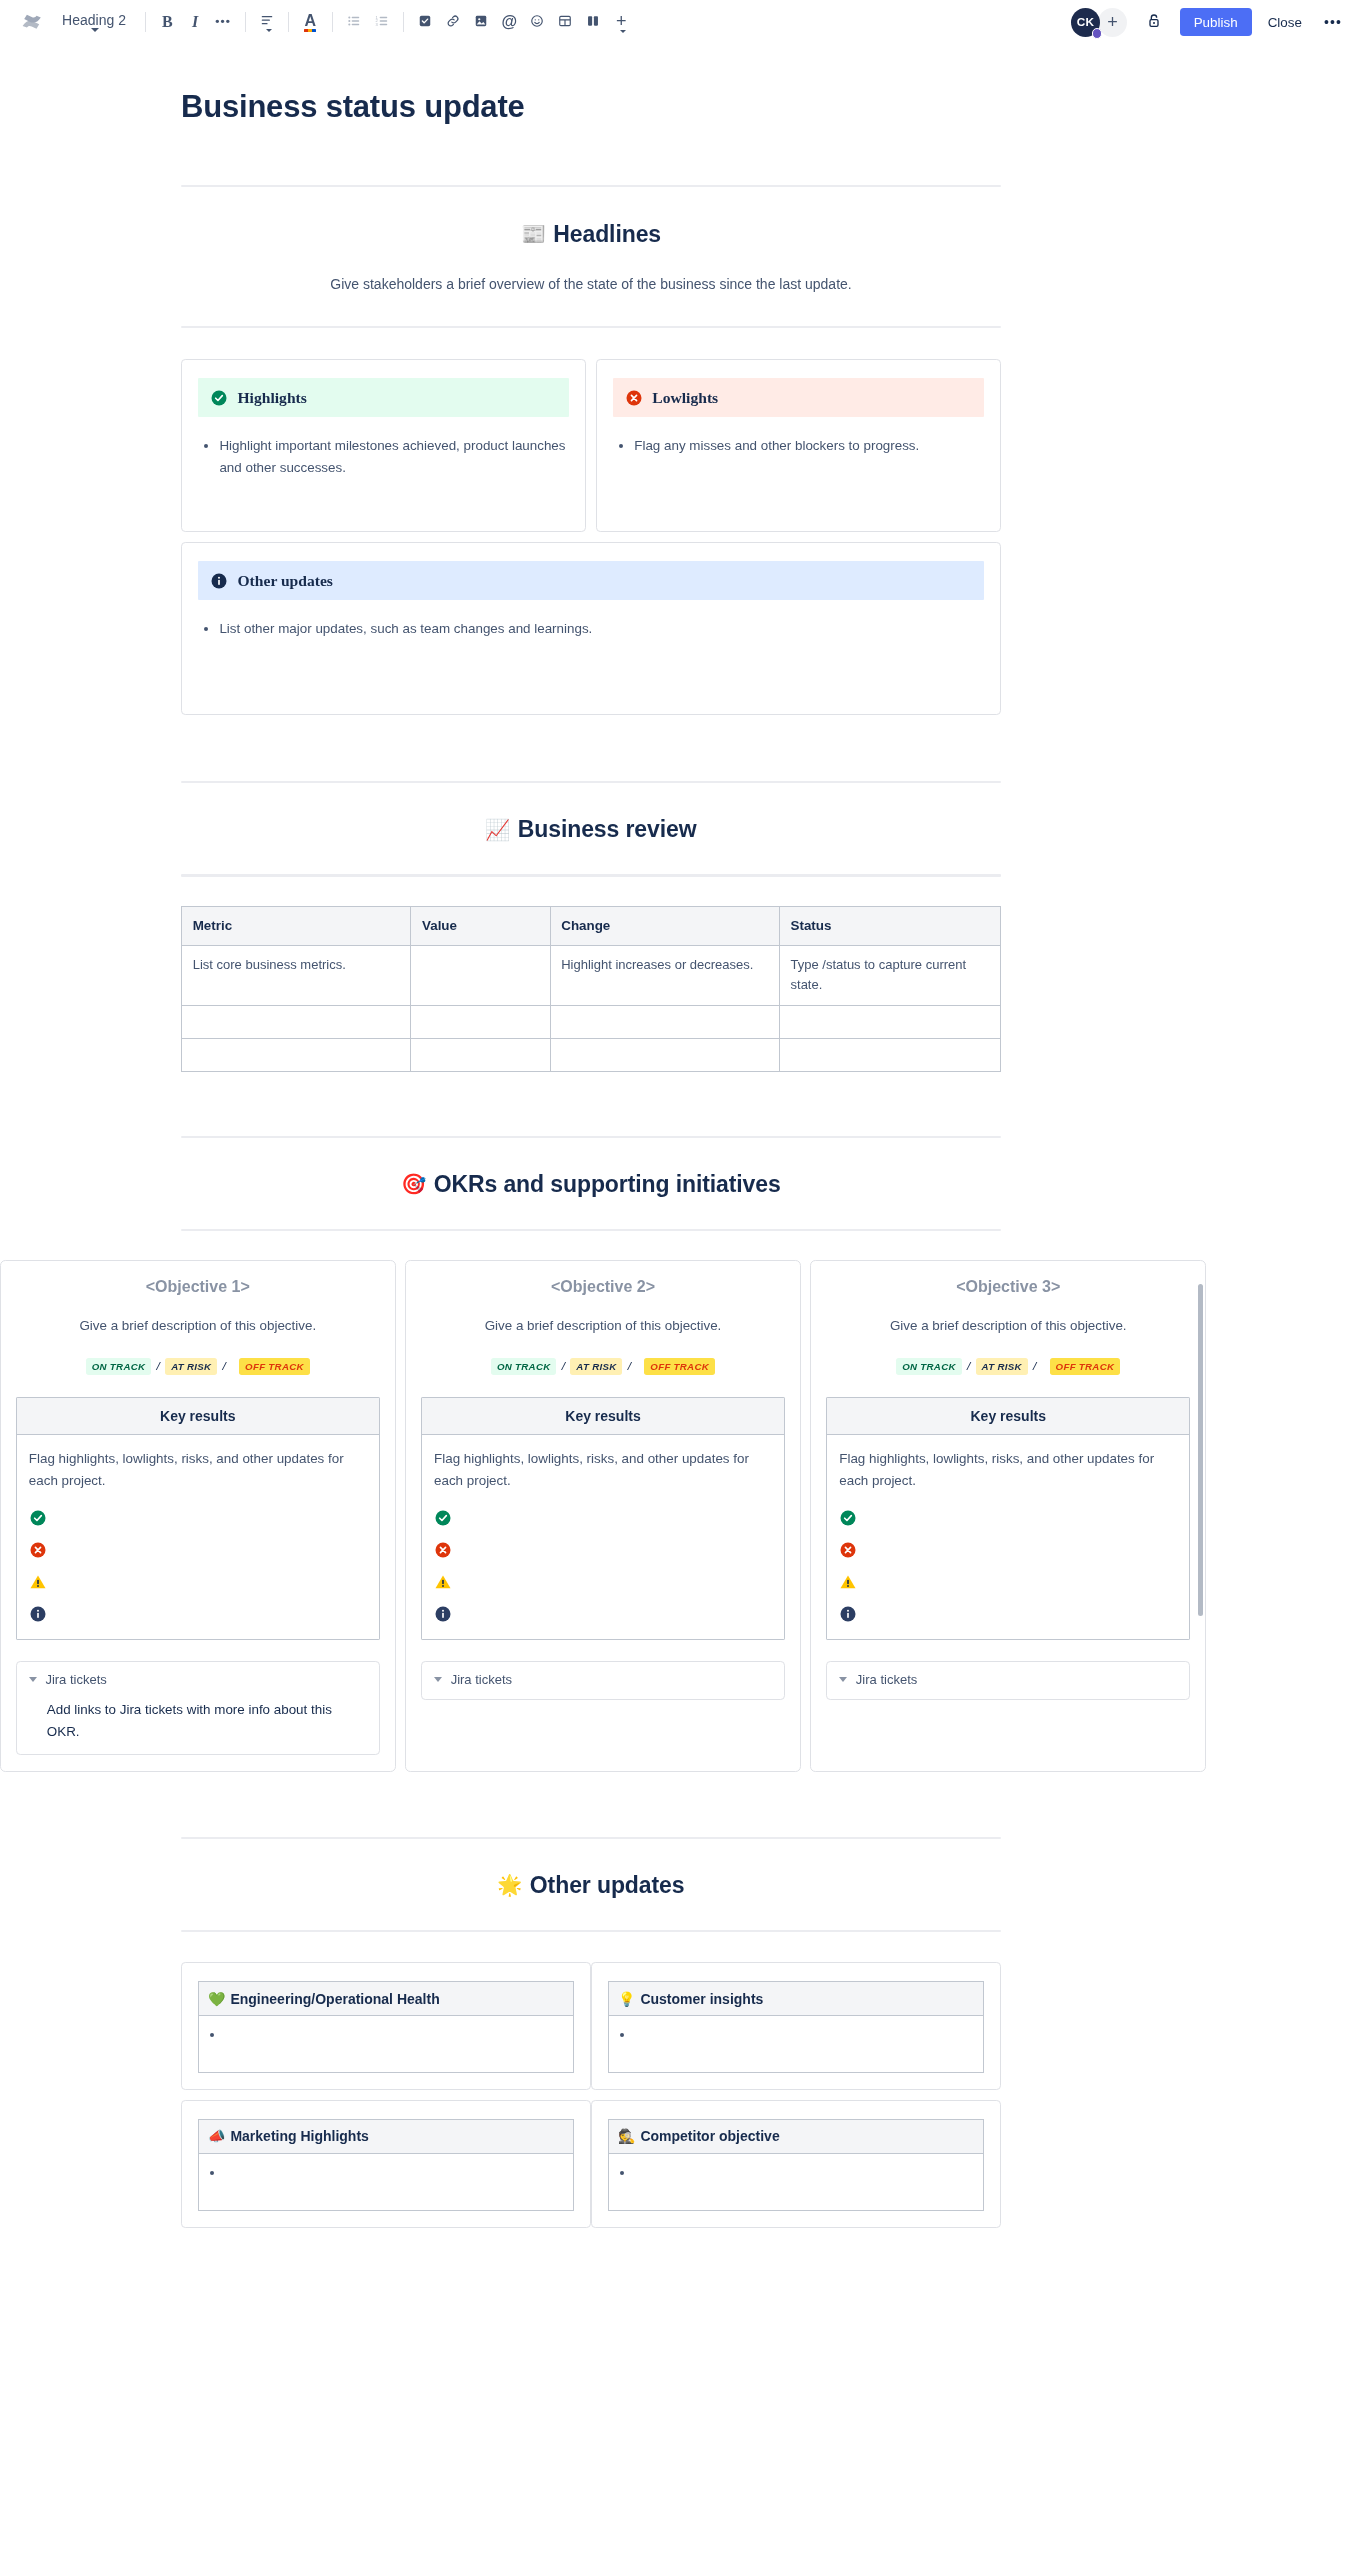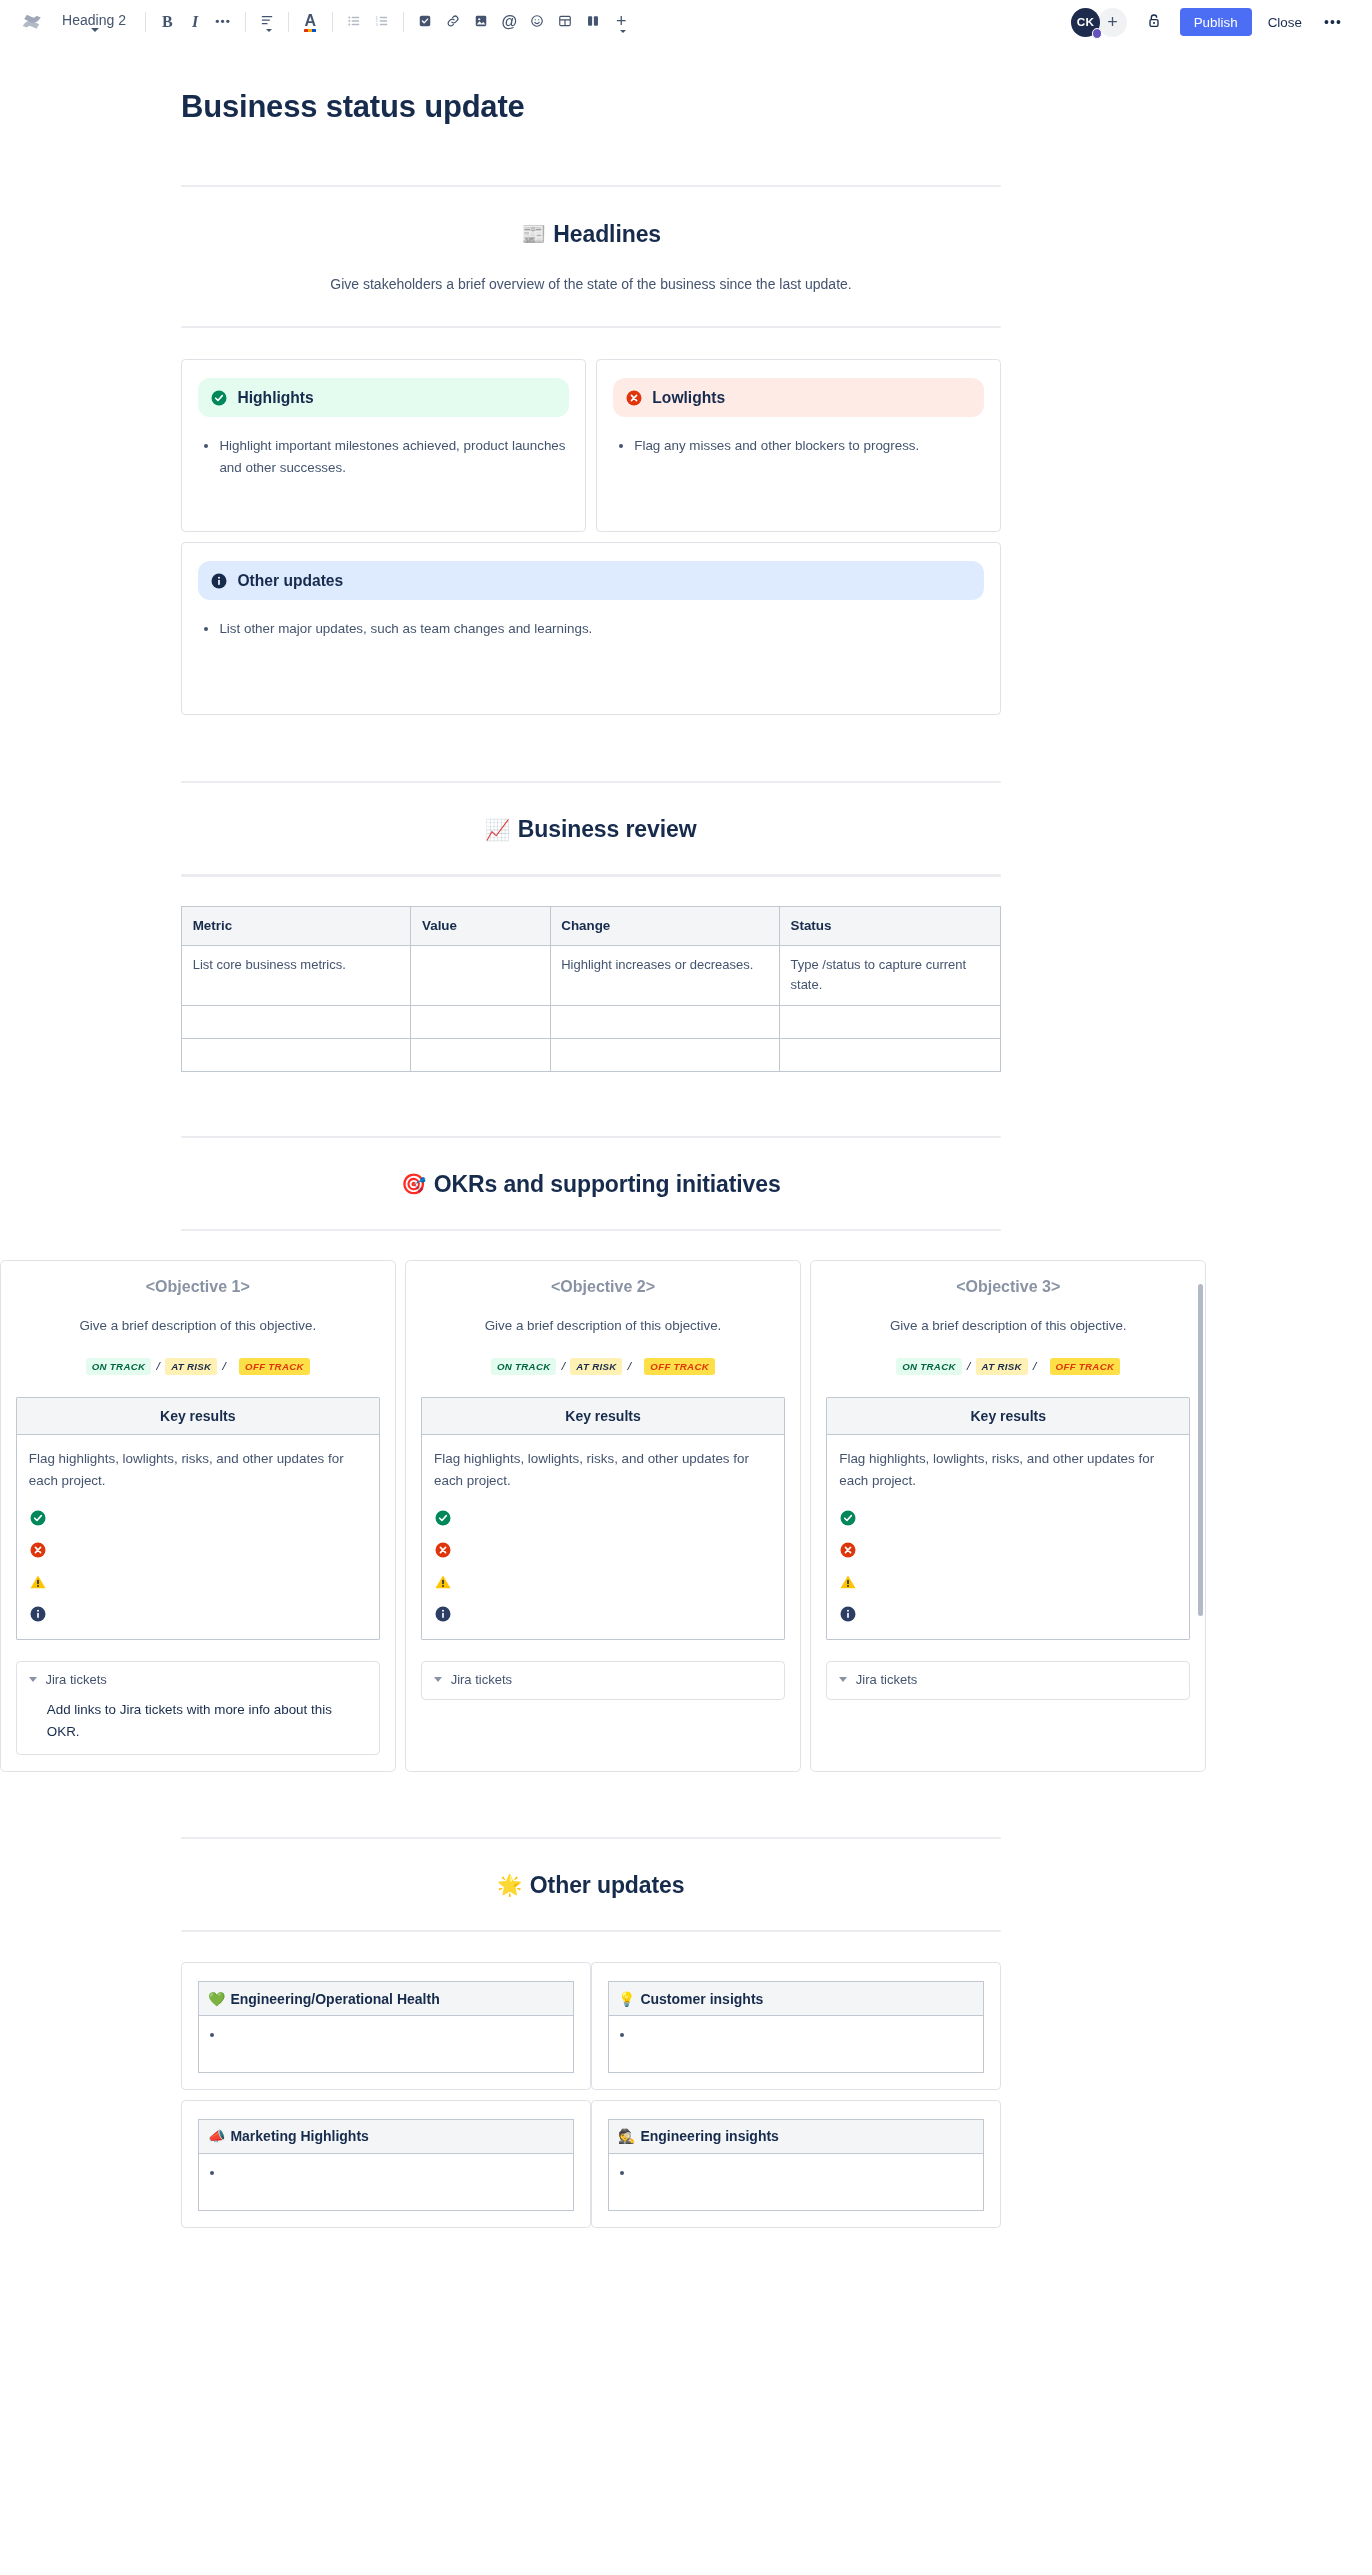--- a/index.html
+++ b/index.html
@@ -88,21 +88,21 @@
   }
   .sec-emoji { font-size: 20.4px; line-height: 1; }
 
   p.lead { font-size: 14px; color: #44546F; text-align: center; line-height: 1.55; }
 
   
   .layout-2 { display: flex; gap: 0; }
   .lcol { flex: 1; border: 0.5px solid #DFE1E6; border-radius: 4.3px; padding: 18px 16px 16px 16px; min-height: 0; }
   .lcol + .lcol { margin-left: 9.7px; }
 
-  .panel { border-radius: 12px; padding: 10.7px 11.8px; display: flex; align-items: center; gap: 9.7px; }
+  .panel { border-radius: 1px; padding: 10.7px 11.8px; display: flex; align-items: center; gap: 9.7px; font-family: Liberation Serif, serif; }
   .panel-success { background: #E3FCEF; }
   .panel-error   { background: #FFEBE6; }
   .panel-warning { background: #FFFAE6; }
   .panel-info    { background: #DEEBFF; }
   .panel-title { font-size: 15.6px; font-weight: 600; color: #172B4D; }
 
   .picon { width: 18px; height: 18px; flex: 0 0 18px; display:flex;align-items:center;justify-content:center; }
 
   ul.bullets { margin: 18px 0 0 0; padding-left: 21.4px; }
   ul.bullets li { font-size: 13.4px; color: #44546F; line-height: 1.62; margin-bottom: 3.2px; }
@@ -686,21 +686,21 @@
             </td>
           </tr>
         </tbody>
           </table>
       </div>
       <div class="ou-card">
         <table class="ou-table">
           <tbody>
               <tr>
             <th>
-              <span class="ou-emoji">🕵️</span><span>Engineering insights</span>
+              <span class="ou-emoji">🕵️</span><span>Competitor objective</span>
             </th>
           </tr>
           <tr>
             <td>
               <ul>
                     <li></li>
                   </ul>
             </td>
           </tr>
         </tbody>

